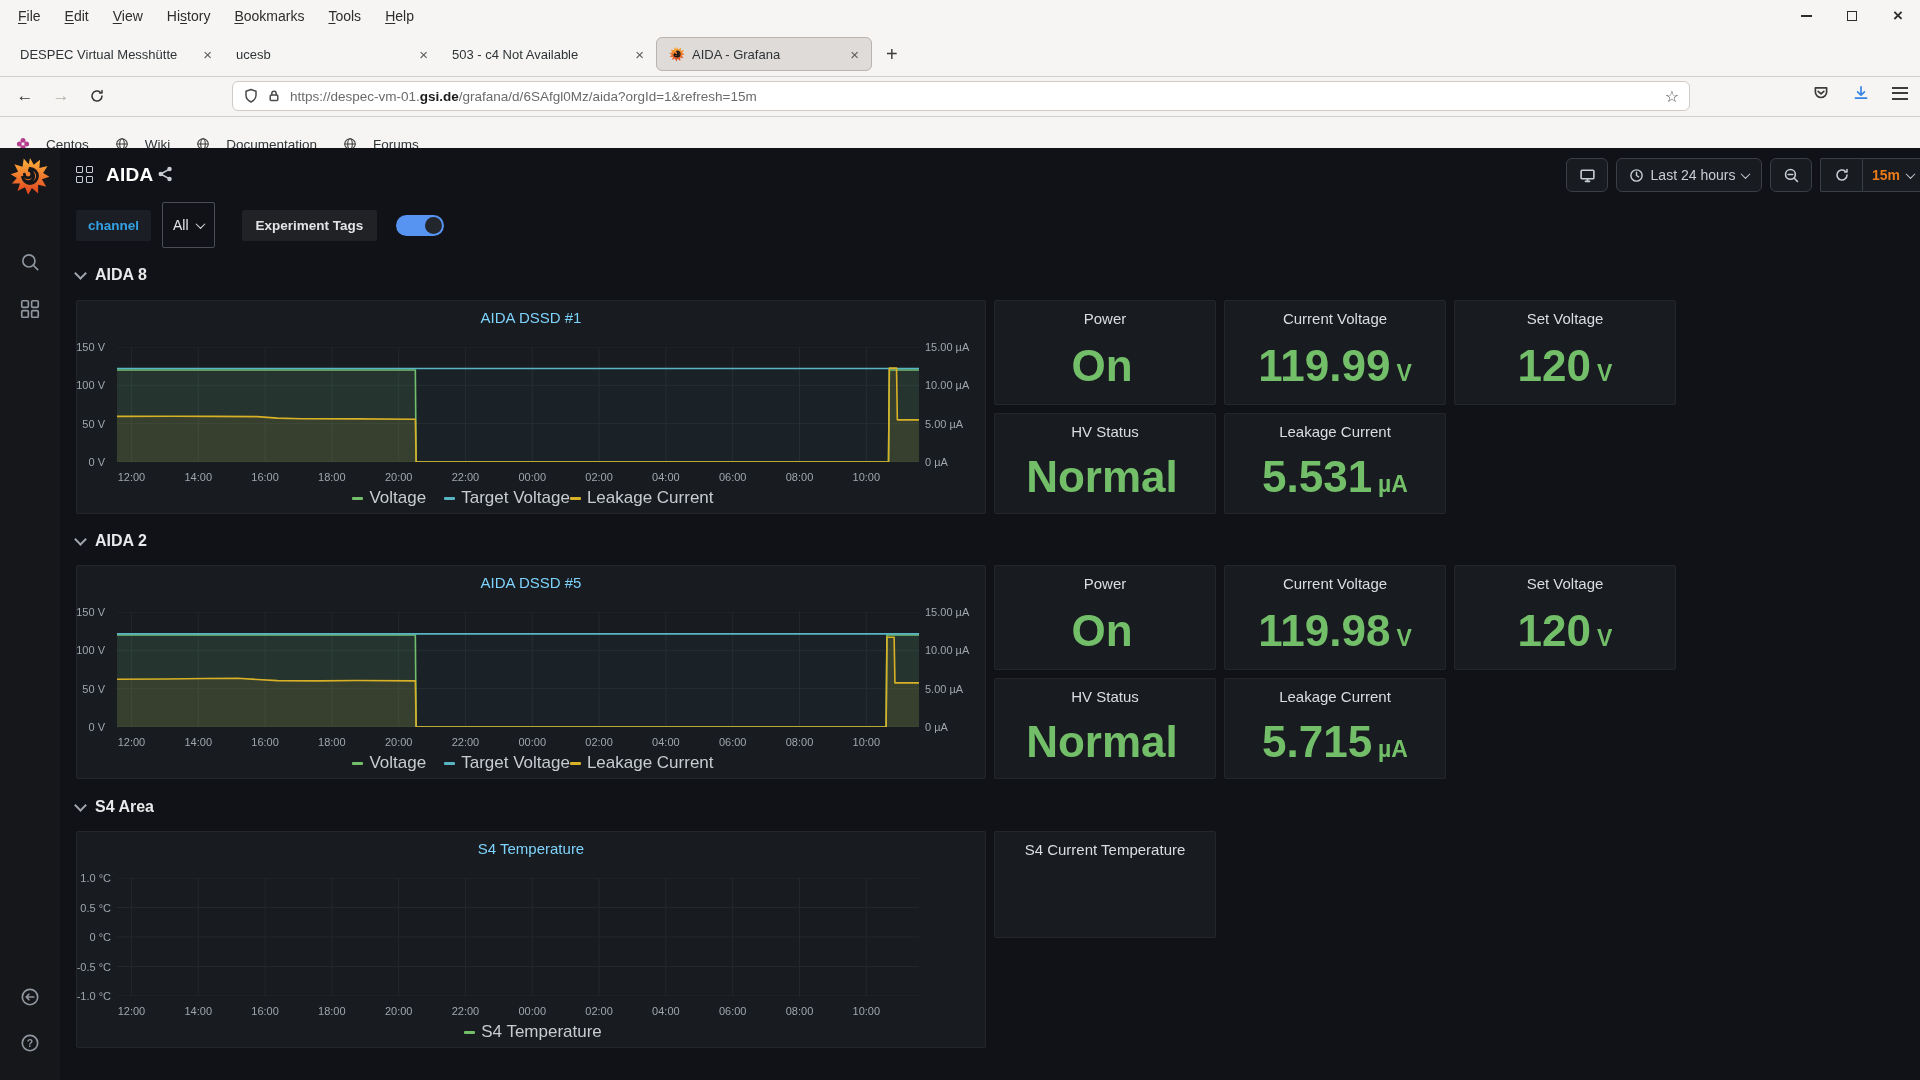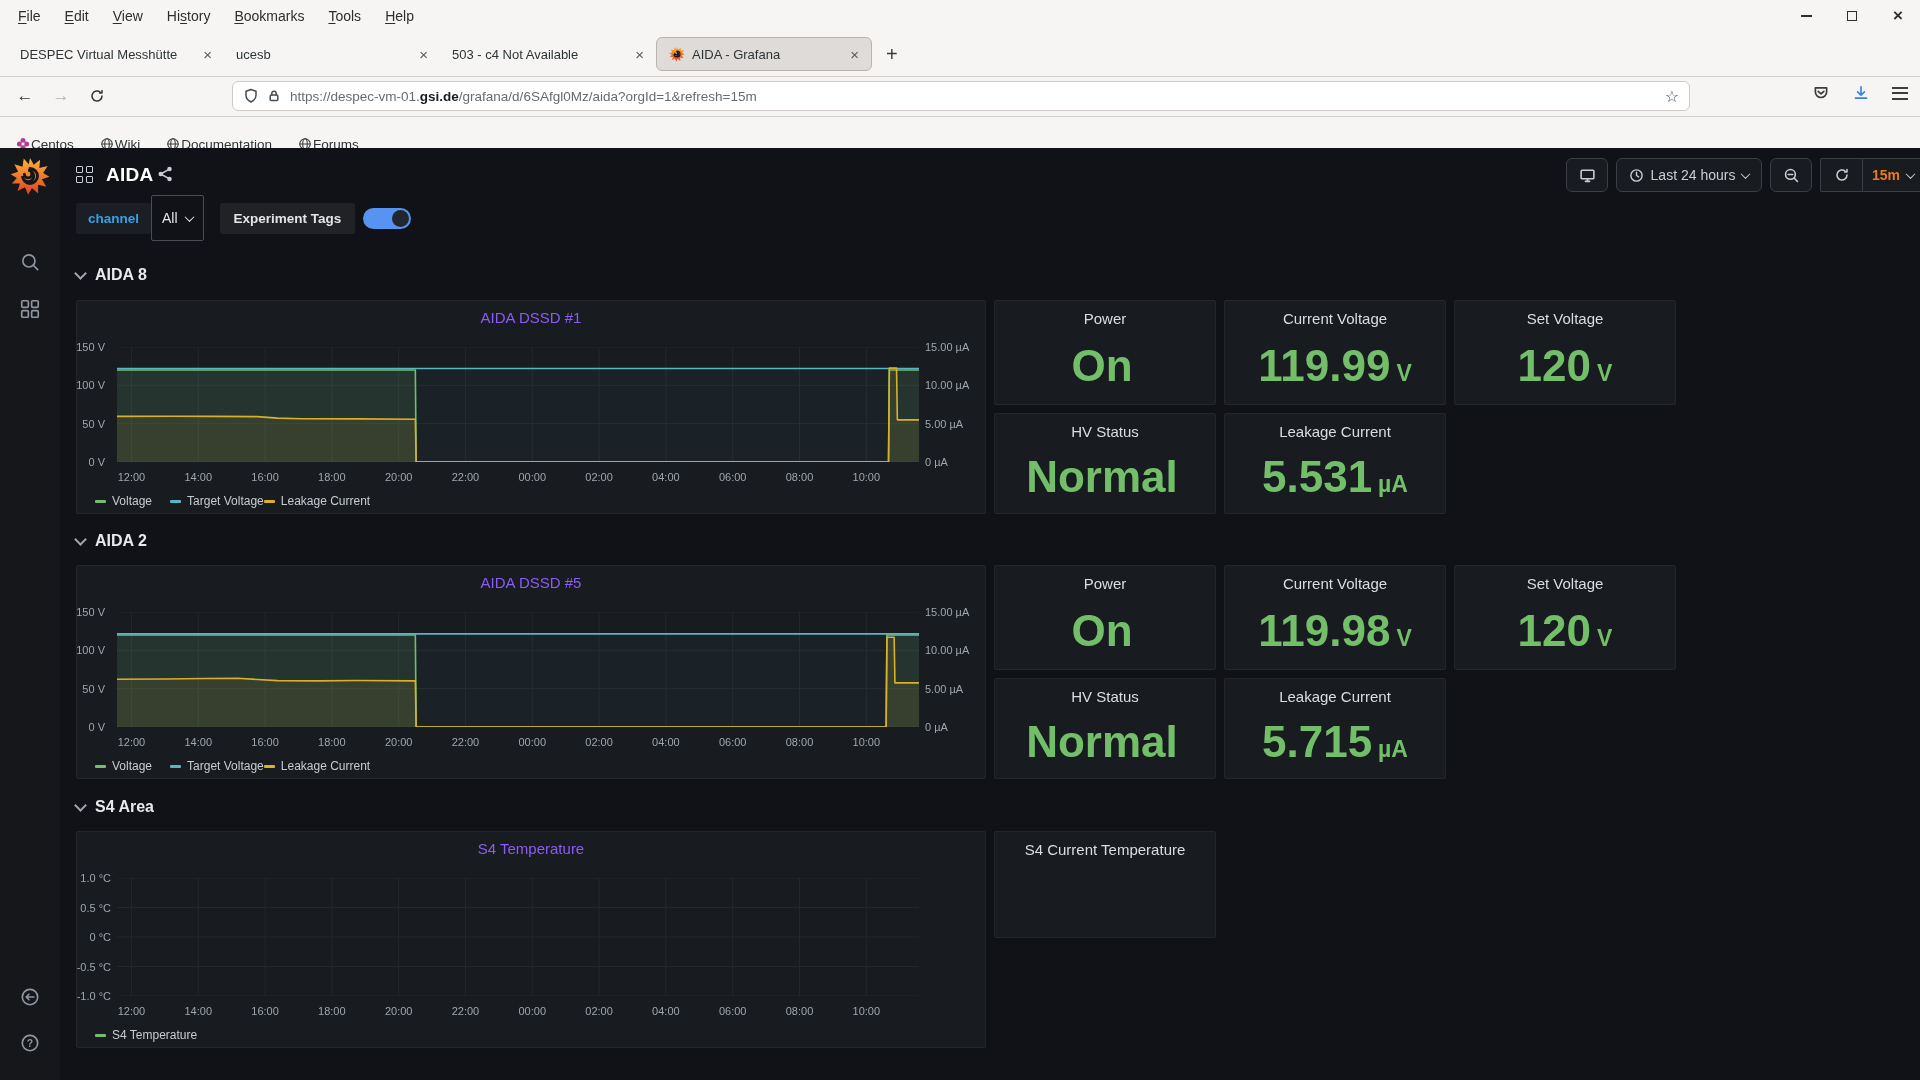--- a/index.html
+++ b/index.html
@@ -23,54 +23,54 @@
   .tab-fav{width:16px;height:16px;margin-right:7px;flex:0 0 auto;}
   .newtab{font-size:20px;color:#3a3a3a;padding:0 14px;}
   .urlbar{position:absolute;top:76px;left:0;right:0;height:40px;border-bottom:1px solid #d2cec9;}
   .navbtn{position:absolute;top:7px;width:26px;height:26px;display:flex;align-items:center;justify-content:center;font-size:17px;color:#363636;}
   .url-field{position:absolute;left:232px;top:5px;width:1458px;height:30px;background:#ffffff;border:1px solid #d0cbc6;border-radius:6px;display:flex;align-items:center;padding:0 10px;box-sizing:border-box;font-size:13.5px;color:#6b6b6b;}
   .url-text{flex:1;white-space:nowrap;overflow:hidden;margin-left:8px;}
   .url-domain{color:#1c1c1c;font-weight:bold;}
   .url-star{color:#474747;font-size:16px;}
   .chrome-icons{position:absolute;top:8px;right:12px;display:flex;gap:22px;align-items:center;}
   .bookmarksbar{position:absolute;top:116px;left:0;right:0;height:32px;display:flex;align-items:center;gap:26px;padding-left:16px;font-size:13.5px;color:#2e3436;border-bottom:1px solid #cfcbc6;}
-  .bm{display:flex;align-items:center;gap:1px;margin-top:24px;}
+  .bm{display:flex;align-items:center;gap:16px;margin-top:24px;}
   
   .grafana{position:absolute;top:148px;left:0;width:1920px;height:932px;background:#111217;color:#d8d9da;}
   .sidebar{position:absolute;left:0;top:0;width:60px;height:932px;background:#15171b;}
   .sb-ic{position:absolute;left:0;width:60px;display:flex;justify-content:center;color:#9097a0;}
   .gf-content{position:absolute;left:60px;top:0;width:1860px;height:932px;}
   .gf-toolbar{position:absolute;top:0;left:0;right:0;height:54px;}
   .gf-title{position:absolute;left:46px;top:16px;font-size:19px;font-weight:bold;color:#ffffff;letter-spacing:.3px;}
   .grid-ic{display:grid;grid-template-columns:7px 7px;grid-template-rows:7px 7px;gap:3px;}
   .grid-ic b{border:1.6px solid #c9ced4;border-radius:1px;}
   .tbtn{position:absolute;height:34px;top:10px;border:1px solid #3a3e45;background:#181b20;border-radius:6px;display:flex;align-items:center;justify-content:center;gap:7px;color:#c9ced4;font-size:14px;box-sizing:border-box;}
   .caret{width:6px;height:6px;border-right:1.5px solid currentColor;border-bottom:1.5px solid currentColor;transform:rotate(45deg) translate(-1px,-1px);}
   .orange{color:#eb7b18;font-weight:bold;}
-  .submenu{position:absolute;top:53px;left:16px;display:flex;gap:0;align-items:center;height:34px;}
+  .submenu{position:absolute;top:60px;left:16px;display:flex;gap:11px;align-items:center;height:34px;}
   .var-label{background:#1b1e24;color:#33a2e5;font-weight:bold;font-size:13.5px;padding:8px 12px;border-radius:2px;}
   .var-value{border:1px solid #494e56;color:#e3e4e6;font-size:14px;padding:14px 10px;border-radius:2px;display:flex;align-items:center;gap:8px;}
   .tag-label{background:#202226;color:#e3e4e6;font-size:13.5px;font-weight:bold;padding:8px 14px;border-radius:2px;margin-left:16px;}
   .switch{width:48px;height:21px;background:#5794f2;border-radius:11px;position:relative;margin-left:8px;}
   .switch::after{content:'';position:absolute;right:2px;top:2px;width:17px;height:17px;border-radius:50%;background:#23262c;}
   .row-header{position:absolute;left:16px;display:flex;align-items:center;font-size:16px;font-weight:bold;color:#e8e9ea;}
   .chev{width:7px;height:7px;border-right:2px solid #9fa6ad;border-bottom:2px solid #9fa6ad;transform:rotate(45deg);margin-right:10px;margin-top:-3px;}
   .panel{position:absolute;background:#181b1f;border:1px solid #23262b;border-radius:2px;box-sizing:border-box;}
-  .panel-title{position:absolute;top:8px;left:0;right:0;text-align:center;font-size:15px;font-weight:500;color:#8b5cf6;}
+  .panel-title{position:absolute;top:8px;left:0;right:0;text-align:center;font-size:15px;font-weight:500;color:#7dd3fc;}
   .plot{position:absolute;left:40px;right:66px;top:46px;bottom:51px;}
   .plot svg{width:100%;height:100%;display:block;}
   .yaxis{position:absolute;top:46px;bottom:51px;font-size:11px;color:#9fa6ad;}
   .yaxis.left{left:0;width:34px;}
   .yaxis.right{right:2px;width:62px;}
   .yaxis span{position:absolute;transform:translateY(-50%);white-space:nowrap;}
   .yaxis.left span{right:6px;}
   .yaxis.right span{left:4px;}
   .xaxis{position:absolute;left:40px;right:66px;bottom:28px;height:14px;font-size:11px;color:#9fa6ad;}
   .xaxis span{position:absolute;transform:translateX(-50%);}
-  .legend{position:absolute;left:18px;right:14px;bottom:5px;display:flex;justify-content:flex-start;font-size:12px;color:#c7ccd1;}
+  .legend{position:absolute;left:18px;right:14px;bottom:5px;display:flex;justify-content:center;font-size:17px;color:#c7ccd1;}
   .lg-left{display:flex;gap:18px;}
   .legend .li i{display:inline-block;width:11px;height:3px;border-radius:1px;margin-right:6px;vertical-align:middle;}
   .stat{display:flex;flex-direction:column;align-items:stretch;}
   .stat-title{margin-top:9px;text-align:center;font-size:15px;font-weight:500;color:#dcdde0;}
   .stat-body{flex:1;display:flex;align-items:center;justify-content:center;}
   .stat-value{color:#73bf69;font-weight:bold;font-size:44px;display:flex;align-items:baseline;line-height:1;}
   .stat-unit{font-size:23px;margin-left:6px;font-weight:bold;}
   .icon-stroke{stroke:currentColor;fill:none;stroke-width:1.5;stroke-linecap:round;stroke-linejoin:round;}
 </style>
 </head>

